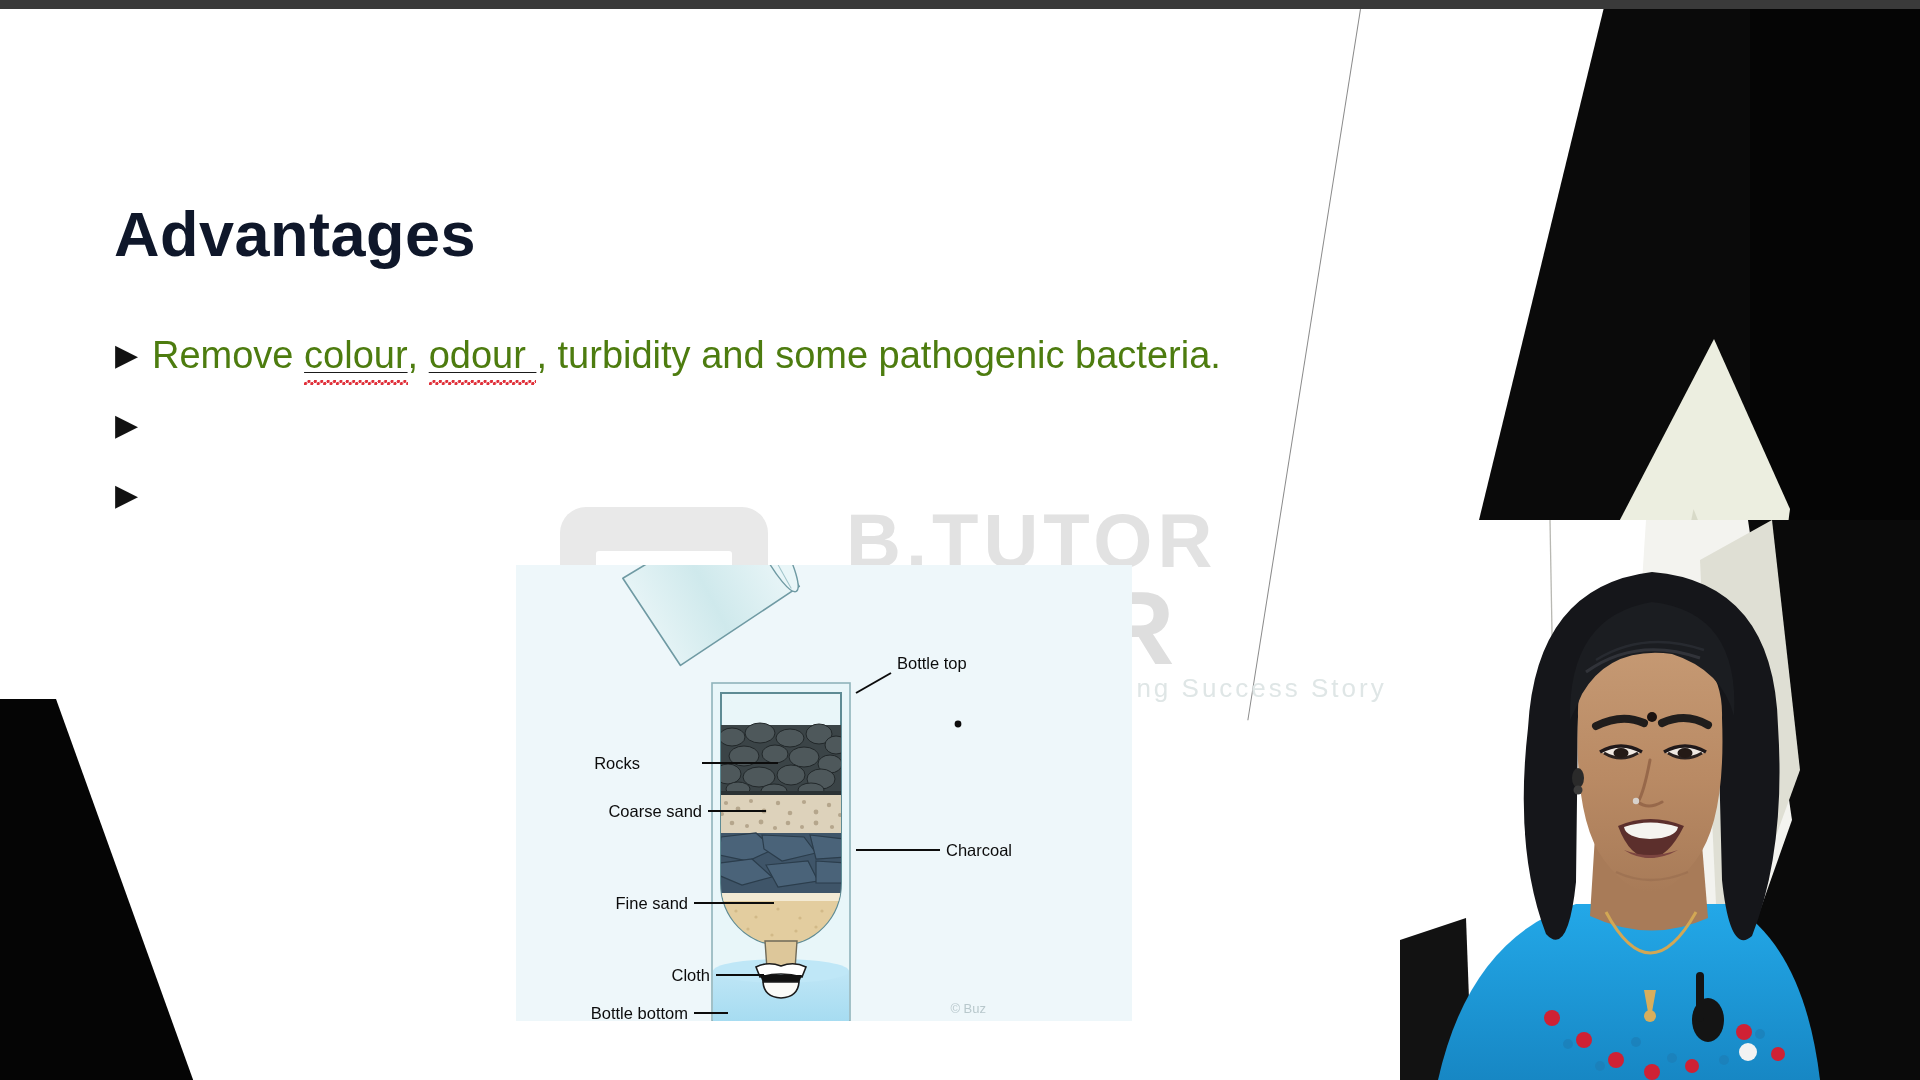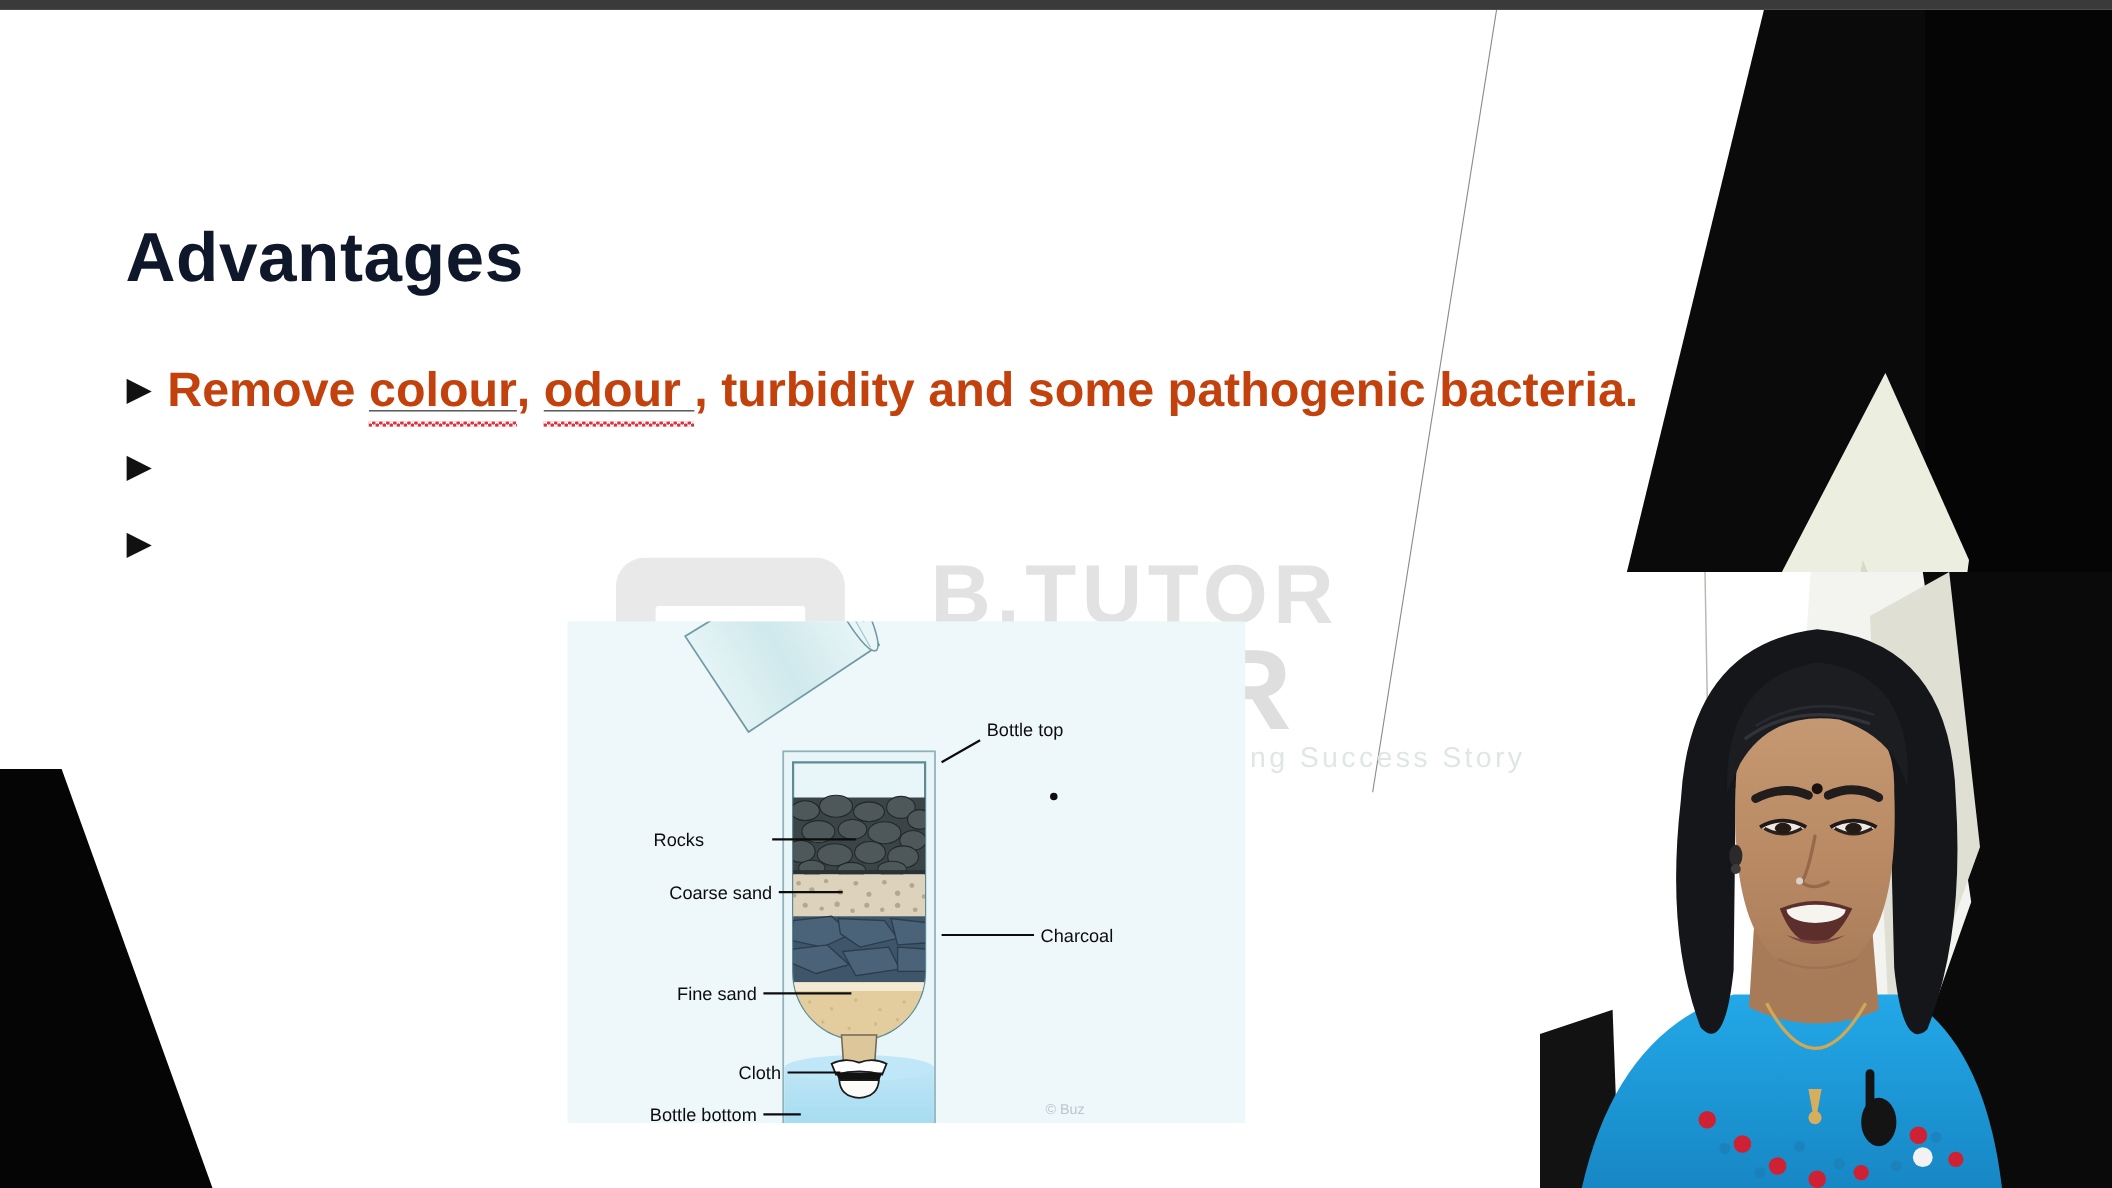--- a/index.html
+++ b/index.html
@@ -134,25 +134,25 @@
     width: 40px;
     flex: 0 0 40px;
     color: #111111;
     font-size: 30px;
     line-height: 52px;
     text-align: left;
     padding-left: 3px;
   }
 
   .bullet-text {
-    font-size: 44px;
+    font-size: 38px;
     line-height: 52px;
-    color: #c2410c;
+    color: #4d7c0f;
     white-space: pre;
-    font-weight: 700;
+    font-weight: 400;
   }
 
   
   .sp {
     position: relative;
     text-decoration: underline;
     text-decoration-color: #1a1a1a;
     text-decoration-thickness: 1px;
     text-underline-offset: 4px;
   }

